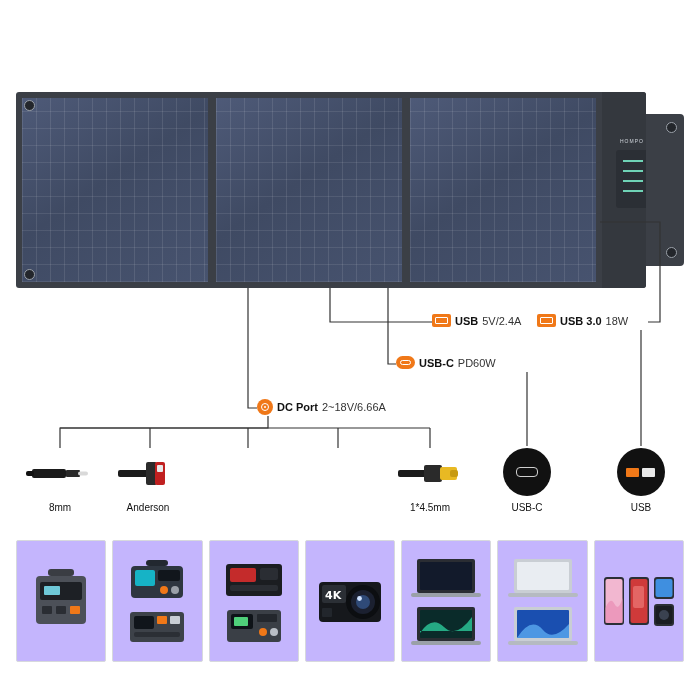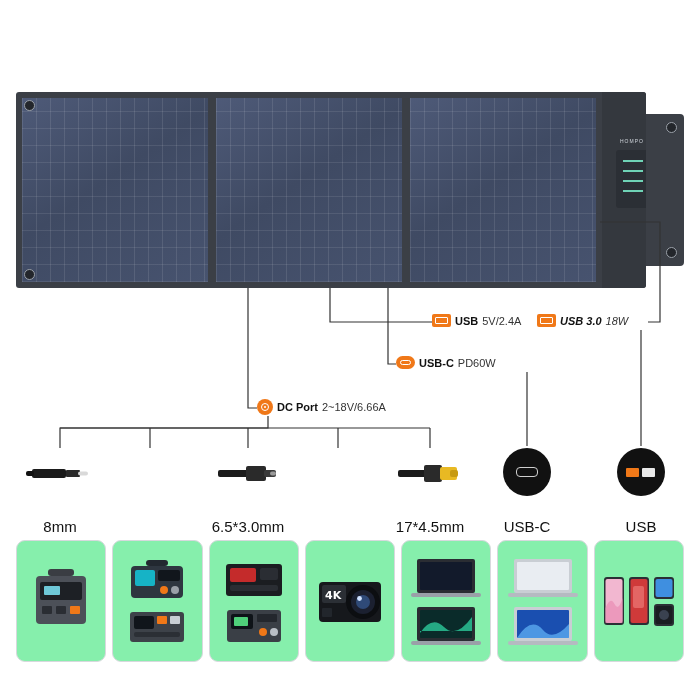--- a/index.html
+++ b/index.html
@@ -42,28 +42,28 @@
   .ico::before{content:"";position:absolute;left:3px;top:3px;right:3px;bottom:3px;border:1px solid #fff;border-radius:1px;}
   .ico.usbc{border-radius:7px;}
   .ico.usbc::before{left:4px;right:4px;top:4px;bottom:4px;border-radius:4px;}
   .ico.dc{width:16px;height:16px;border-radius:50%;background:#f07818;}
   .ico.dc::before{content:"";position:absolute;left:4px;top:4px;right:4px;bottom:4px;border:1.5px solid #fff;border-radius:50%;}
   .ico.dc::after{content:"";position:absolute;left:7px;top:7px;width:2px;height:2px;background:#fff;border-radius:50%;}
 
   
   .tip{position:absolute;width:80px;text-align:center;}
   .tip .art{height:54px;position:relative;}
-  .tip .cap{font-size:15px;color:#111;margin-top:18px;}
+  .tip .cap{font-size:10px;color:#111;margin-top:2px;}
 
   .circ{position:absolute;width:48px;height:48px;border-radius:50%;background:#111;left:50%;transform:translateX(-50%);top:2px;}
   .circ .inner{position:absolute;left:50%;top:50%;transform:translate(-50%,-50%);}
 
   
   .cards{position:absolute;left:16px;top:532px;width:668px;height:122px;display:flex;gap:6px;}
-  .card{flex:1;border:1px solid #d7d9dd;border-radius:9px;background:#86efac;position:relative;overflow:hidden;}
+  .card{flex:1;border:1px solid #d7d9dd;border-radius:2px;background:#c4b5fd;position:relative;overflow:hidden;}
   .card .inner{position:absolute;inset:5px;display:flex;gap:3px;align-items:center;justify-content:center;}
   .stack{display:flex;flex-direction:column;gap:4px;align-items:center;justify-content:center;height:100%;}
 </style>
 </head>
 <body>
 
 <div id="stage">
 
   <div class="panel-wrap">
     <div class="panel-body">
@@ -117,21 +117,21 @@
       <path d="M60,420 L430,420"></path>
     </g>
   </svg>
 
   <div class="port-label" style="left:432px;top:306px;">
     <span class="ico"></span>
     <span class="nm">USB</span>
     <span class="sp">5V/2.4A</span>
   </div>
 
-  <div class="port-label" style="left:537px;top:306px;font-style:italic;">
+  <div class="port-label" style="left:537px;top:306px;">
     <span class="ico"></span>
     <span class="nm">USB 3.0</span>
     <span class="sp">18W</span>
   </div>
 
   <div class="port-label" style="left:396px;top:348px;">
     <span class="ico usbc"></span>
     <span class="nm">USB-C</span>
     <span class="sp">PD60W</span>
   </div>
@@ -147,44 +147,44 @@
       <svg width="80" height="54" viewBox="0 0 80 54">
         <rect x="12" y="23" width="34" height="9" rx="2" fill="#1b1b1b"></rect>
         <rect x="46" y="24" width="14" height="7" rx="1" fill="#2a2a2a"></rect>
         <rect x="58" y="25.5" width="10" height="4" rx="2" fill="#d9d9d9"></rect>
         <rect x="6" y="25" width="8" height="5" rx="2" fill="#111"></rect>
       </svg>
     </div>
     <div class="cap">8mm</div>
   </div>
 
-
-  <div class="tip" style="left:208px;top:438px;">
+  <div class="tip" style="left:108px;top:438px;">
     <div class="art">
       <svg width="80" height="54" viewBox="0 0 80 54">
         <rect x="10" y="24" width="30" height="7" rx="2" fill="#1b1b1b"></rect>
-        <rect x="38" y="20" width="20" height="15" rx="2" fill="#2a2a2a"></rect>
-        <rect x="56" y="24" width="12" height="7" rx="2" fill="#3a3a3a"></rect>
-        <rect x="62" y="25.5" width="6" height="4" rx="2" fill="#9a9a9a"></rect>
+        <rect x="38" y="16" width="11" height="23" rx="2" fill="#2b2b2b"></rect>
+        <rect x="47" y="16" width="10" height="23" rx="2" fill="#c02020"></rect>
+        <rect x="49" y="19" width="6" height="7" rx="1" fill="#e8e8e8"></rect>
       </svg>
     </div>
-    <div class="cap">6.5*3.0mm</div>
-  </div>
+    <div class="cap">Anderson</div>
+  </div>
+
 
 
   <div class="tip" style="left:390px;top:438px;">
     <div class="art">
       <svg width="80" height="54" viewBox="0 0 80 54">
         <rect x="8" y="24" width="28" height="7" rx="2" fill="#1b1b1b"></rect>
         <rect x="34" y="19" width="18" height="17" rx="2" fill="#2a2a2a"></rect>
         <rect x="50" y="21" width="17" height="13" rx="2" fill="#e8b923"></rect>
         <rect x="60" y="24" width="8" height="7" rx="2" fill="#c79a12"></rect>
       </svg>
     </div>
-    <div class="cap">17*4.5mm</div>
+    <div class="cap">1*4.5mm</div>
   </div>
 
   <div class="tip" style="left:487px;top:438px;">
     <div class="art">
       <div class="circ">
         <div class="inner" style="width:20px;height:8px;border-radius:4px;border:1.5px solid #cfcfcf;"></div>
       </div>
     </div>
     <div class="cap">USB-C</div>
   </div>

